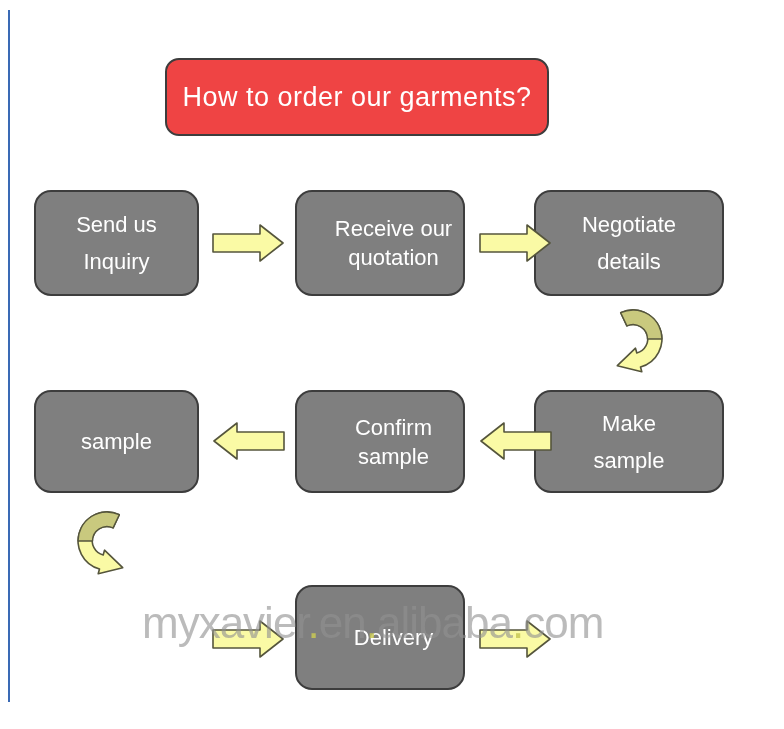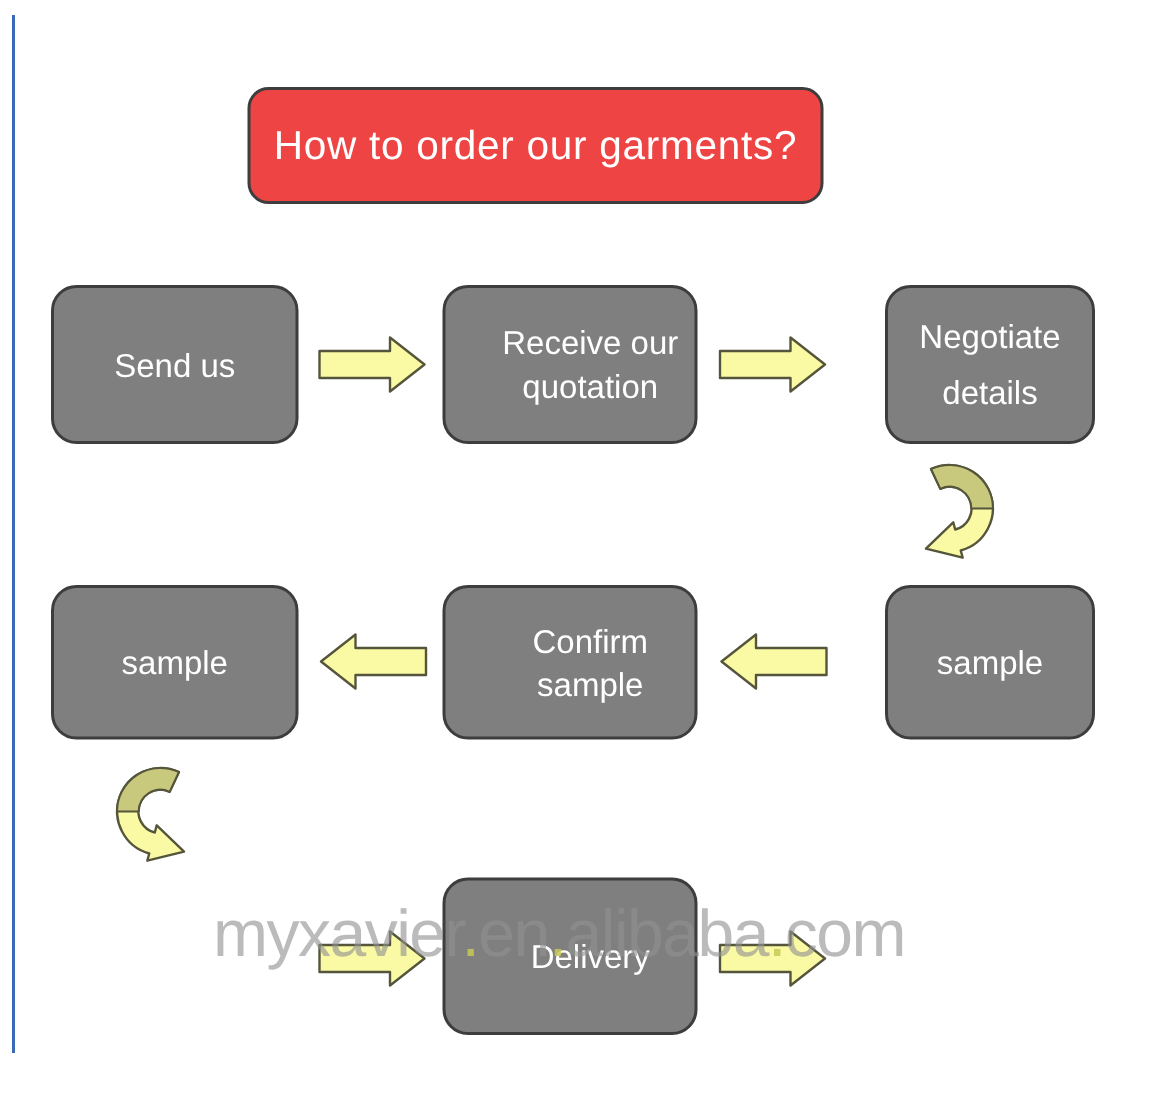--- a/index.html
+++ b/index.html
@@ -29,21 +29,21 @@
     display:flex;flex-direction:column;align-items:center;justify-content:center;
     box-sizing:border-box;
     color:#ffffff;font-size:22px;text-align:center;
   }
   .node .ln{width:100%;}
   .node.spread .ln{line-height:37px;}
   .node.tight  .ln{line-height:29px;}
   
   .c1{left:34px;width:165px;}
   .c2{left:295px;width:170px;padding-left:27px;}
-  .c3{left:590px;width:140px;}
+  .c3{left:534px;width:190px;}
   
   .r1{top:190px;height:106px;}
   .r2{top:390px;height:103px;}
   .r3{top:585px;height:105px;}
   .arrow{position:absolute;width:75px;height:42px;}
   .a1{left:211px;top:222px;}
   .a2{left:478px;top:222px;}
   .a3{left:211px;top:420px;}
   .a4{left:478px;top:420px;}
   .a5{left:211px;top:618px;}
@@ -68,38 +68,40 @@
 <div class="canvas">
 
   <div class="blue-line"></div>
 
   <div class="title-box">
     <span>How to order our garments?</span>
   </div>
 
   <div class="node c1 r1 spread">
     <div class="ln">Send us</div>
+    <div class="ln">Inquiry</div>
   </div>
   <div class="node c2 r1 tight">
     <div class="ln">Receive our</div>
     <div class="ln">quotation</div>
   </div>
   <div class="node c3 r1 spread">
     <div class="ln">Negotiate</div>
     <div class="ln">details</div>
   </div>
 
   <div class="node c1 r2 spread">
     <div class="ln">sample</div>
   </div>
   <div class="node c2 r2 tight">
     <div class="ln">Confirm</div>
     <div class="ln">sample</div>
   </div>
   <div class="node c3 r2 spread">
+    <div class="ln">Make</div>
     <div class="ln">sample</div>
   </div>
 
   <div class="node c2 r3 tight">
     <div class="ln">Delivery</div>
     <div class="ln"></div>
   </div>
 
   <svg class="arrow a1" viewBox="0 0 75 42">
     <polygon class="arrow-fill" points="2,12 49,12 49,3 72,21 49,39 49,30 2,30"></polygon>

